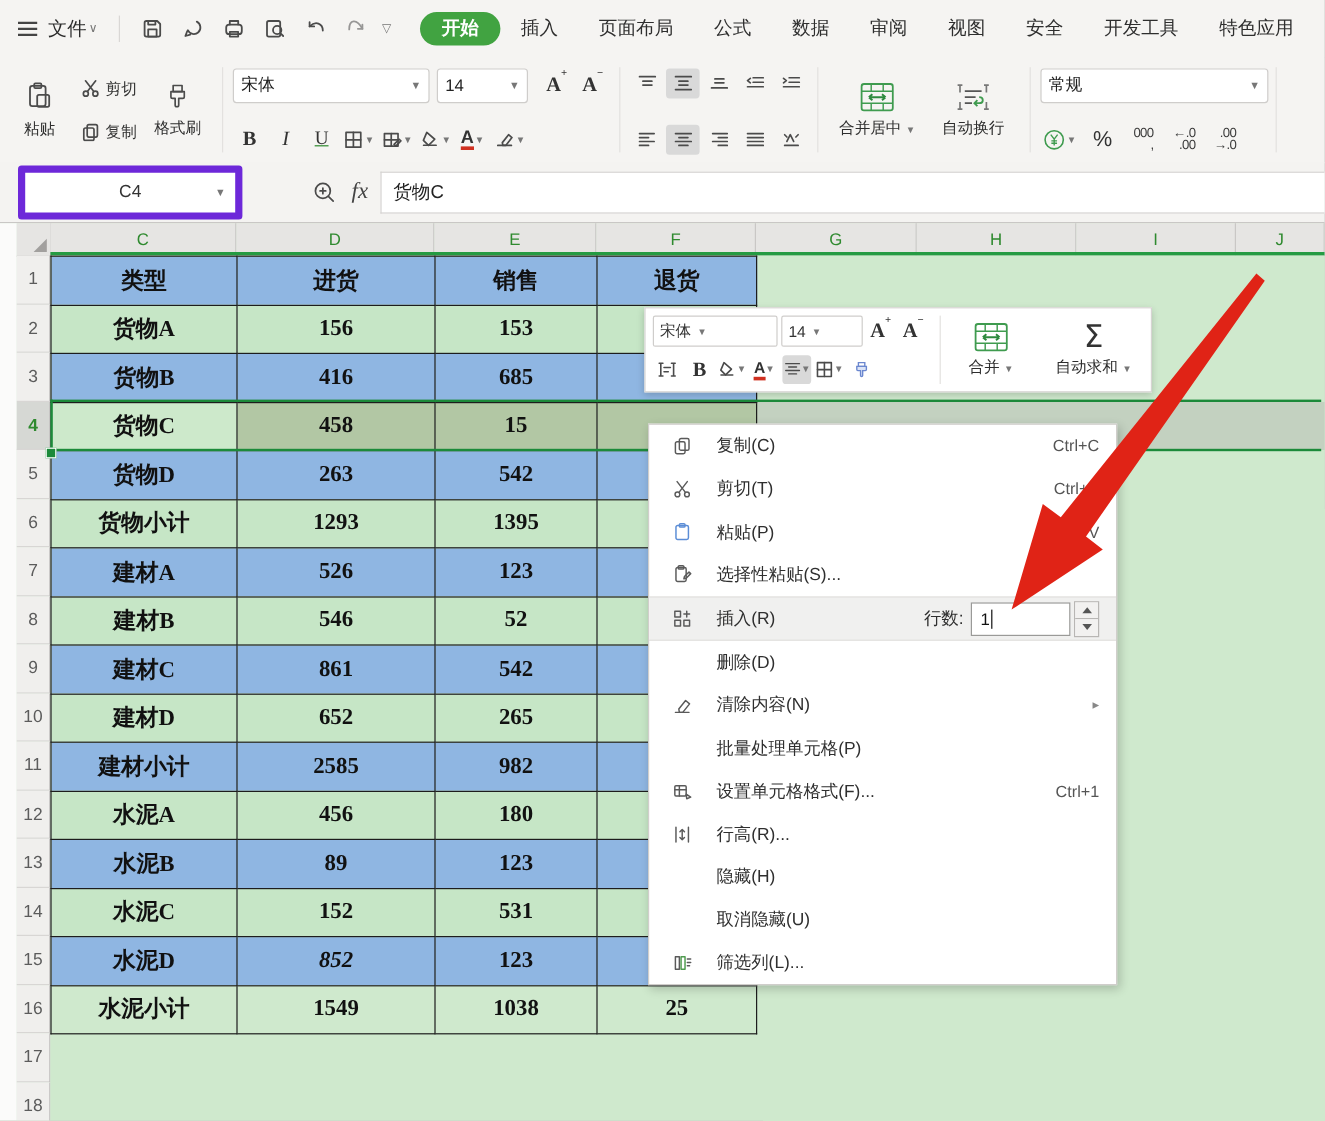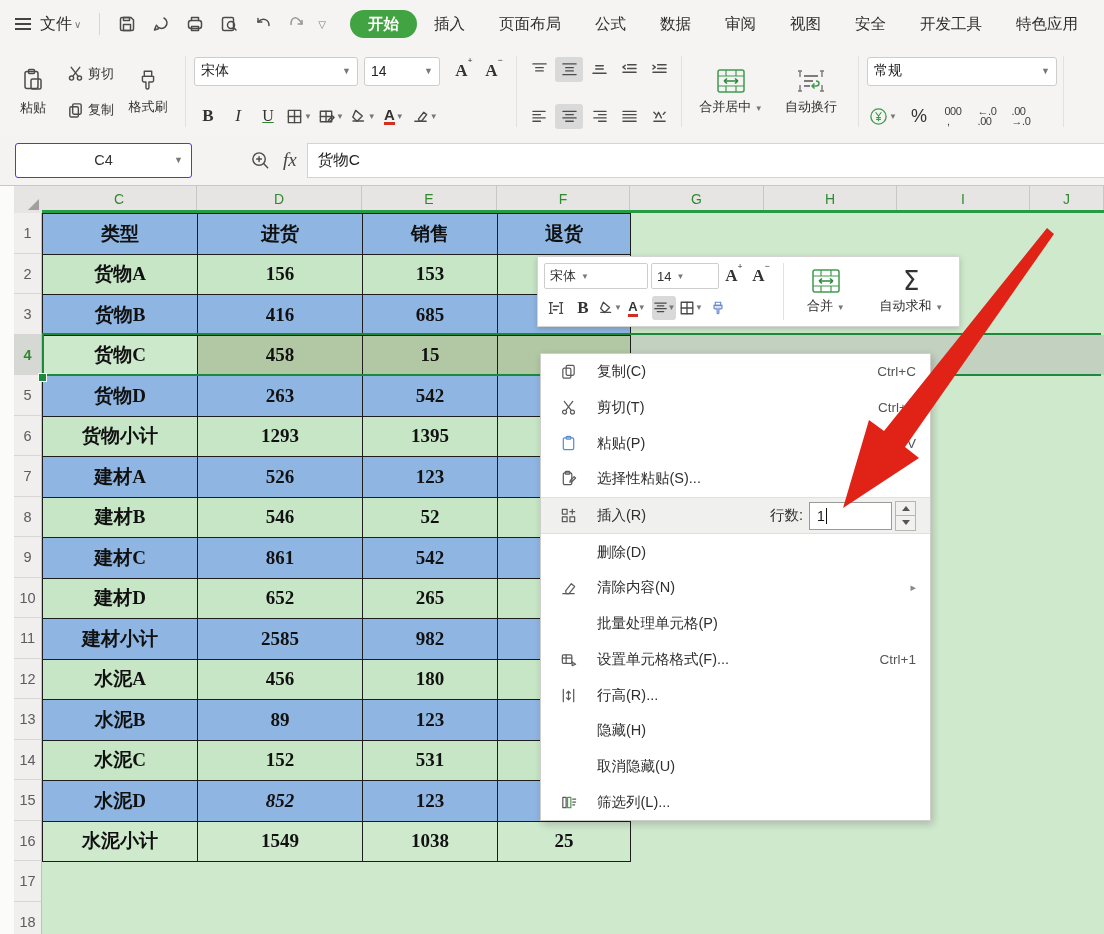--- a/index.html
+++ b/index.html
@@ -31,25 +31,25 @@
   .combo .cv{flex:1}
   .combo .dd{font-size:9px;color:#777;margin-left:6px}
   .iconrow{display:flex;align-items:center;gap:2px}
   .ibtn{min-width:24px;height:25px;display:flex;align-items:center;justify-content:center;border-radius:3px;padding:0 2px}
   .ibtn .dd{font-size:8px;color:#777;margin-left:1px}
   .pressed{background:#d9d9d9}
   .blet{font-weight:bold;font-size:17px;font-family:"Liberation Serif",serif}
   .ilet{font-style:italic;font-size:17px;font-family:"Liberation Serif",serif}
   .ulet{text-decoration:underline;font-size:16px;font-family:"Liberation Serif",serif}
   .fc-a{font-size:15px;font-weight:bold;border-bottom:3px solid #d03020;line-height:15px}
-  .numtext{font-size:11px;color:#3c3c3c;letter-spacing:-.5px;line-height:10px;text-align:left}
+  .numtext{font-size:11px;color:#3c3c3c;letter-spacing:-.5px;line-height:10px;text-align:right}
   .clipped-stub{width:14px;display:flex;align-items:center;justify-content:center;font-size:14px;color:#555;overflow:hidden}
   
   .fbar{position:absolute;left:0;top:135px;width:1104px;height:50px;background:#f4f3f1;border-bottom:1px solid #c9c7c5;display:flex;align-items:center}
-  .namebox{position:relative;margin-left:15px;width:175px;height:33px;background:#fff;border:1px solid #6d28d9;border-radius:3px;display:flex;align-items:center;justify-content:center;font-size:14.5px;color:#333}
+  .namebox{position:relative;margin-left:15px;width:175px;height:33px;background:#fff;border:6px solid #6d28d9;border-radius:3px;display:flex;align-items:center;justify-content:center;font-size:14.5px;color:#333}
   .namebox .dd{position:absolute;right:8px;font-size:9px;color:#777}
   .fx{font-family:"Liberation Serif",serif;font-style:italic;font-size:19px;color:#444;margin:0 10px 0 12px}
   .finput{flex:1;height:33px;background:#fff;border:1px solid #d5d3d1;border-right:none;display:flex;align-items:center;font-size:15.5px;color:#222;padding-left:10px}
   
   .sheet{position:absolute;left:0;top:186px;width:1104px;height:748px;background:#cfe9cd}
   .gutter{position:absolute;left:0;top:0;width:14px;height:748px;background:#fbfbfa}
   .corner{position:absolute;left:14px;top:0;width:28px;height:27px;background:#e6e5e3;border-right:1px solid #c2c0be;border-bottom:1px solid #c2c0be}
   .corner .tri{position:absolute;right:3px;bottom:3px;width:0;height:0;border-left:11px solid transparent;border-bottom:11px solid #a2a09e}
   .colheads{position:absolute;left:42px;top:0;height:27px;display:flex}
   .colh{height:27px;line-height:27px;text-align:center;font-size:14px;color:#2f8a2f;background:#e6e5e3;border-right:1px solid #c9c7c5;box-sizing:border-box}

